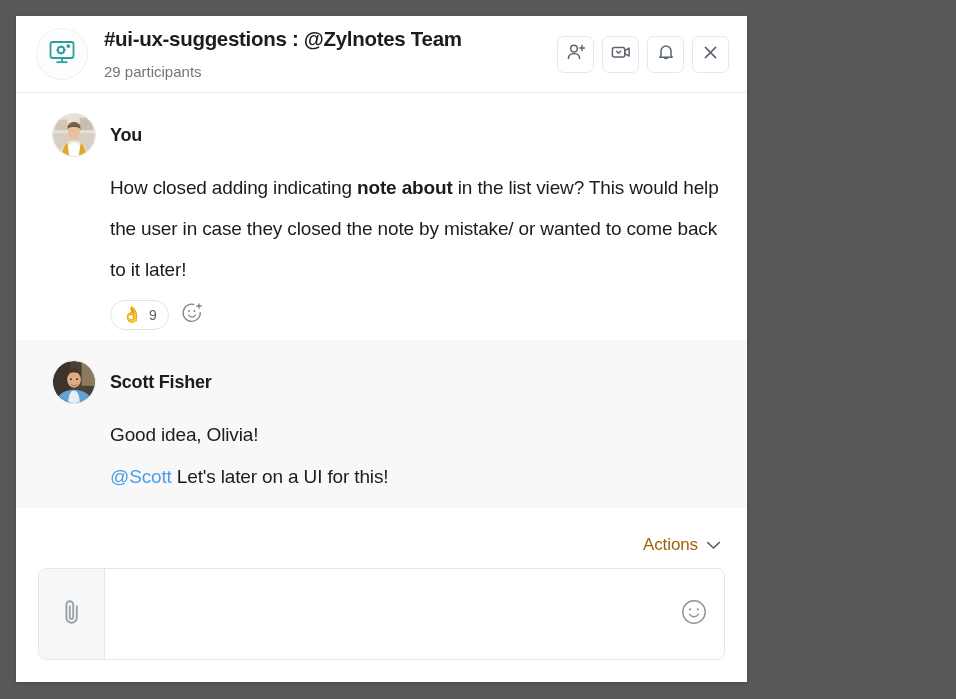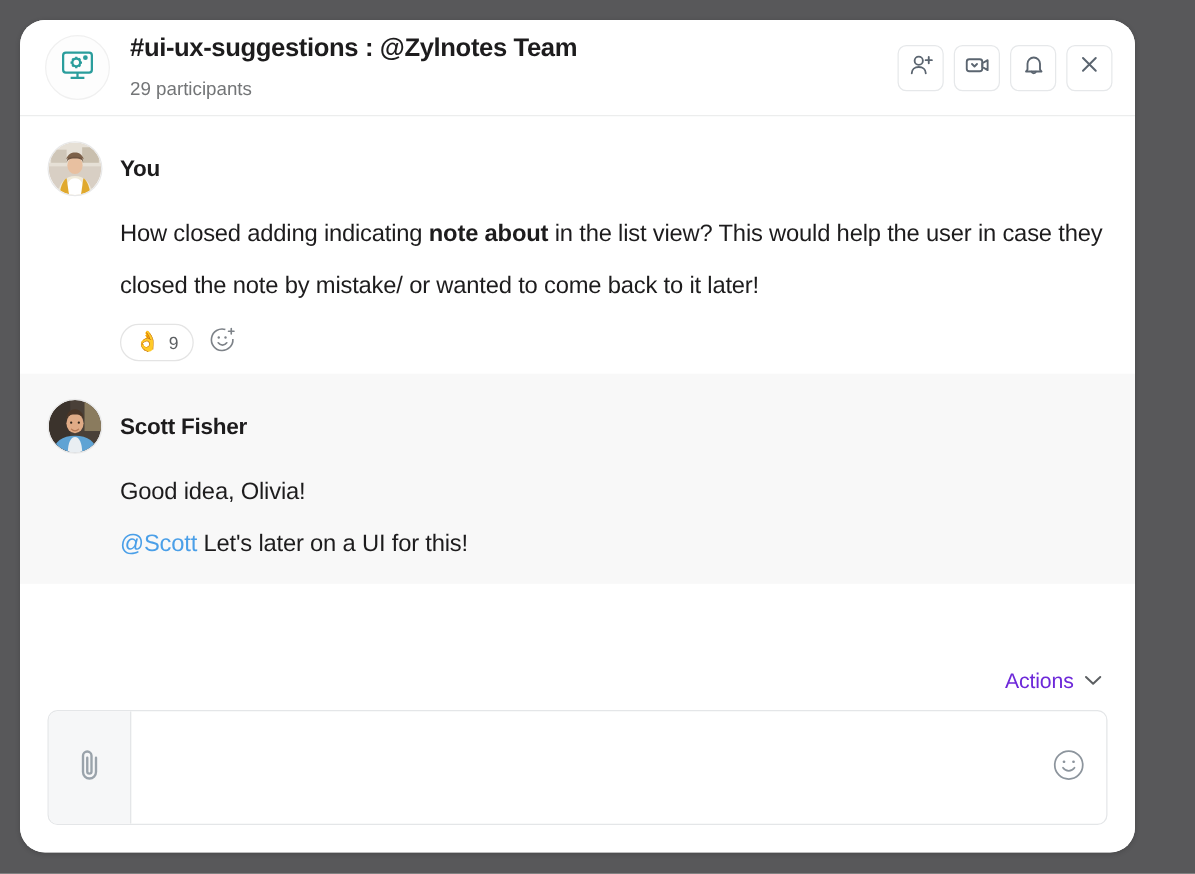--- a/index.html
+++ b/index.html
@@ -13,24 +13,24 @@
   body {
     background: #58585a;
     font-family: "Liberation Sans", sans-serif;
     -webkit-font-smoothing: antialiased;
   }
 
   .chat-card {
     position: absolute;
     left: 16px;
     top: 16px;
-    width: 892px;
+    width: 731px;
     height: 666px;
     background: #ffffff;
-    border-radius: 20px;
+    border-radius: 0;
     overflow: hidden;
     display: flex;
     flex-direction: column;
     box-shadow: 0 1px 4px rgba(0,0,0,0.18);
   }
 
   
   .header {
     height: 77px;
     flex: 0 0 77px;
@@ -93,21 +93,21 @@
   }
 
   
   .messages {
     flex: 1 1 auto;
     overflow: hidden;
     background: #ffffff;
   }
 
   .message {
-    padding: 20px 22px 10px 22px;
+    padding: 20px 22px 10px 36px;
     background: #ffffff;
   }
   .message.alt { background: #f8f8f8; }
 
   .msg-head {
     display: flex;
     align-items: center;
     gap: 14px;
     margin-bottom: 10px;
   }
@@ -182,21 +182,21 @@
     height: 46px;
     display: flex;
     align-items: center;
     justify-content: flex-end;
     gap: 8px;
     padding-right: 4px;
     cursor: pointer;
   }
   .actions-label {
     font-size: 17px;
-    color: #6d28d9;
+    color: #a16207;
     letter-spacing: -0.1px;
   }
 
   .composer {
     height: 92px;
     border: 1px solid #e4e6e8;
     border-radius: 8px;
     display: flex;
     overflow: hidden;
     background: #ffffff;

